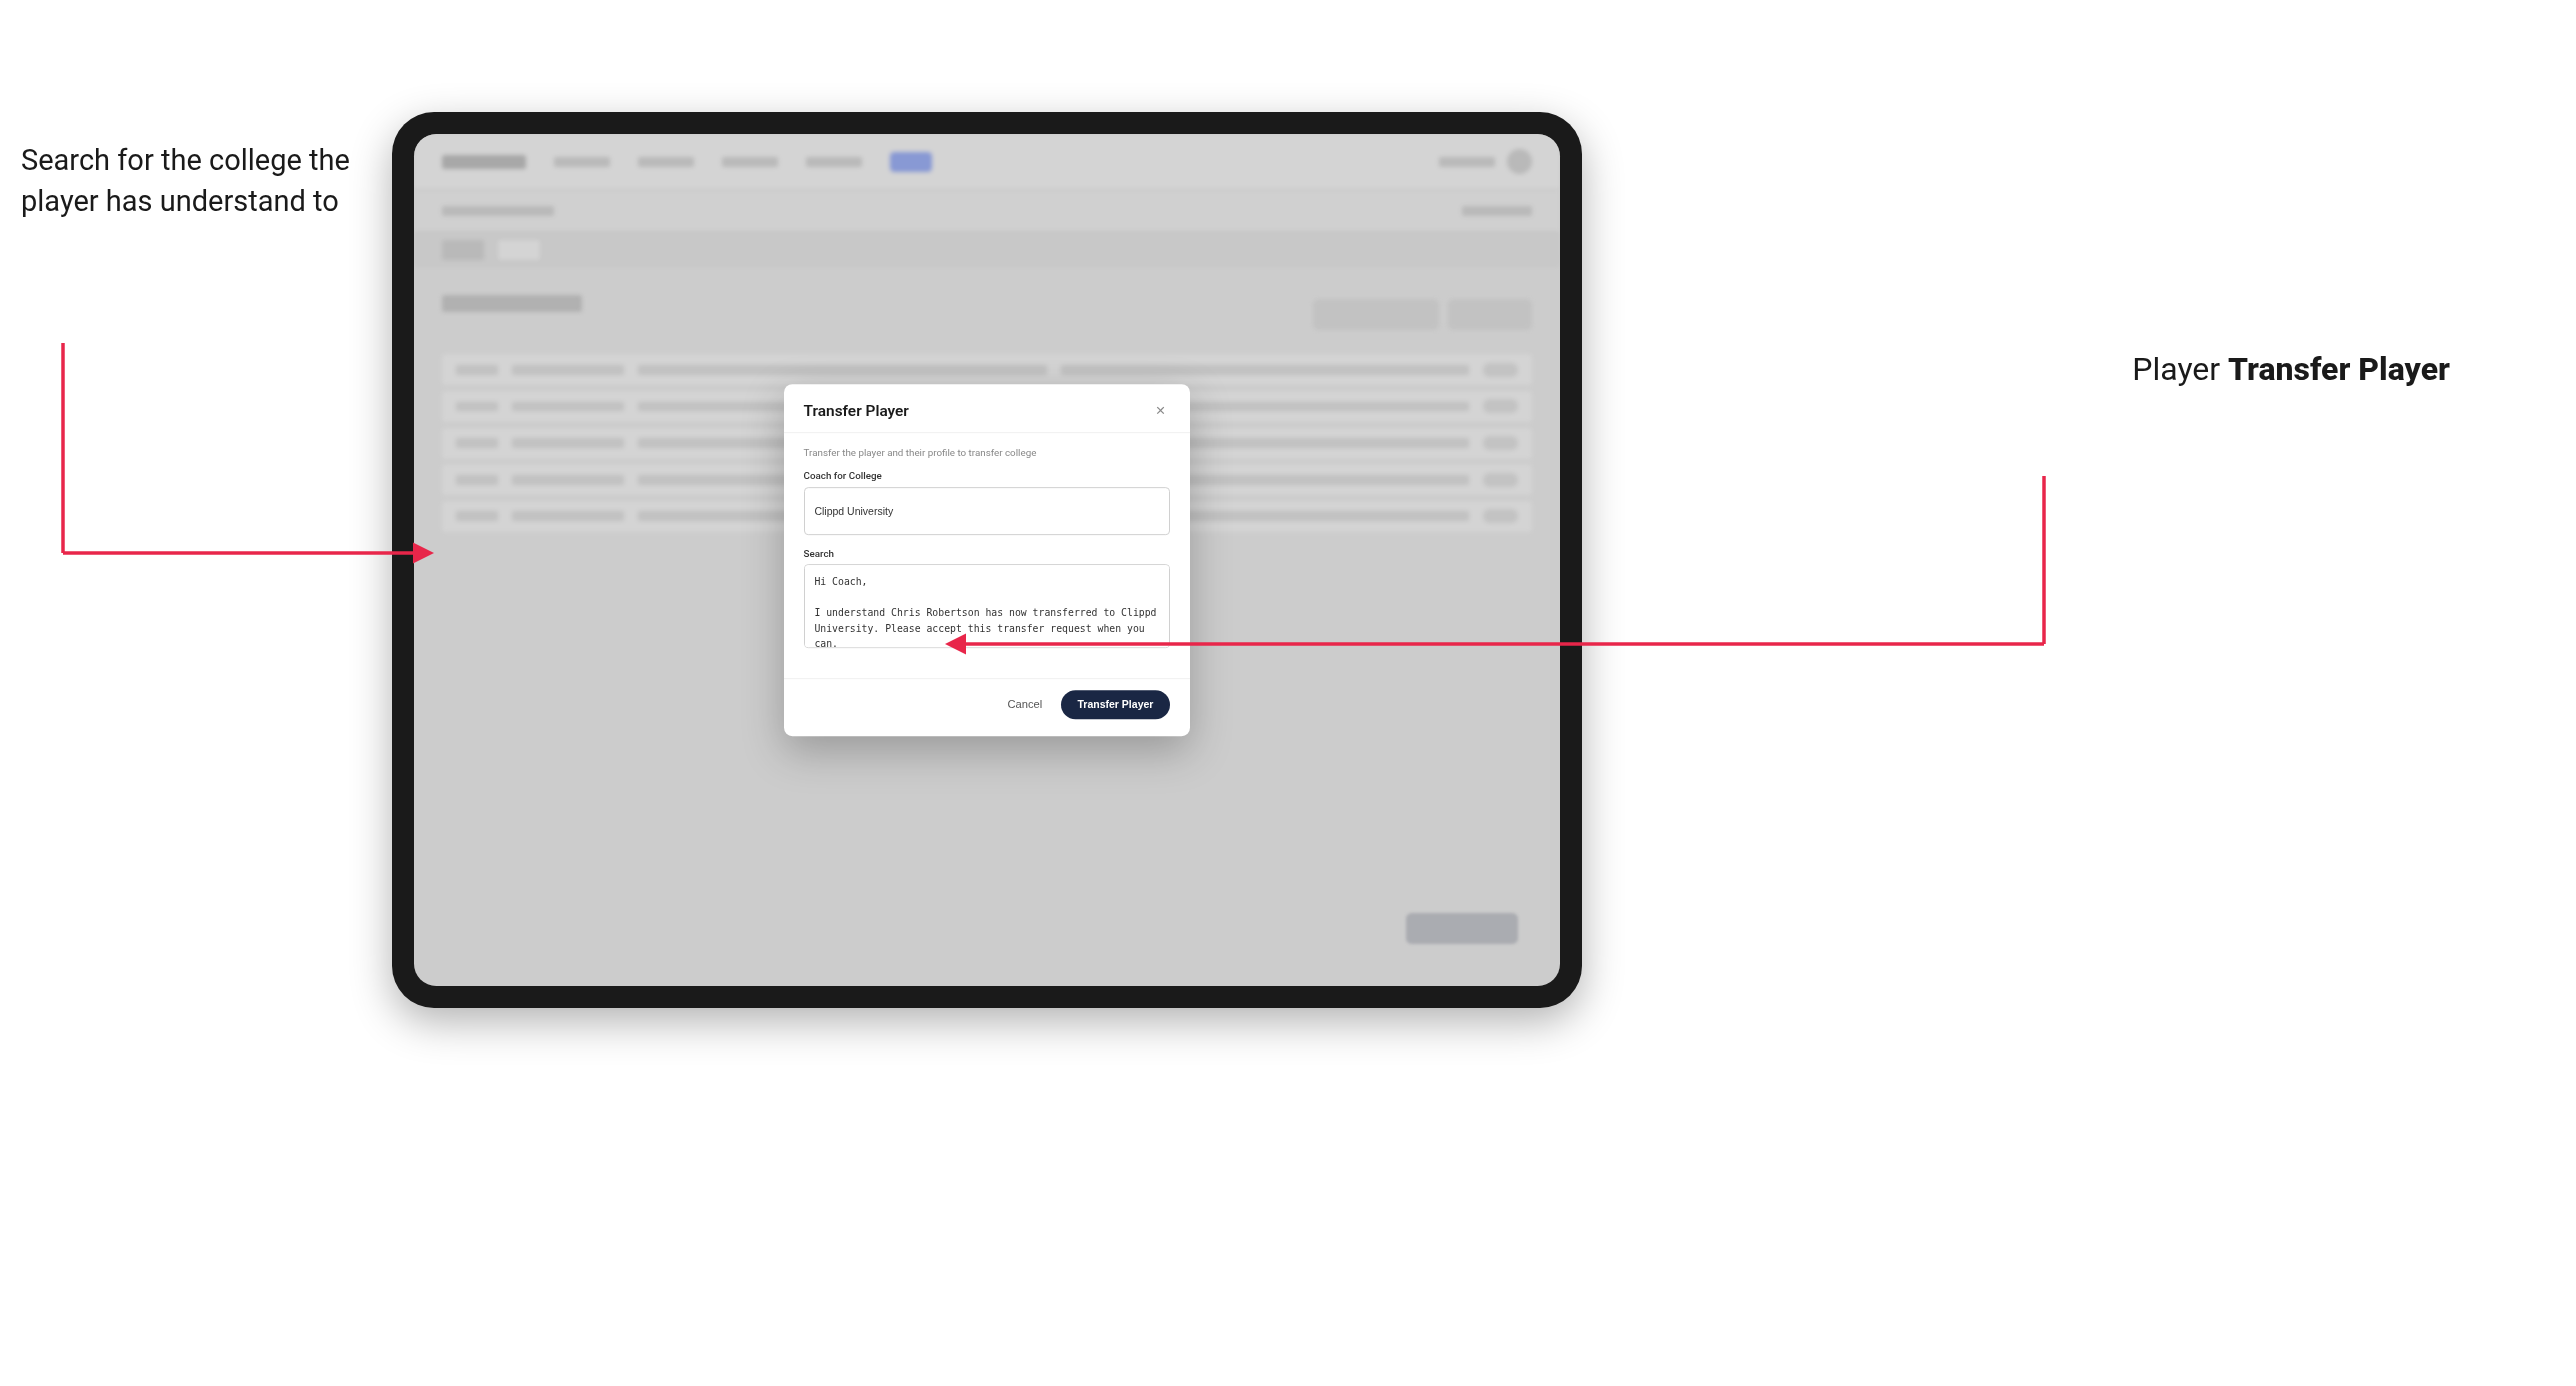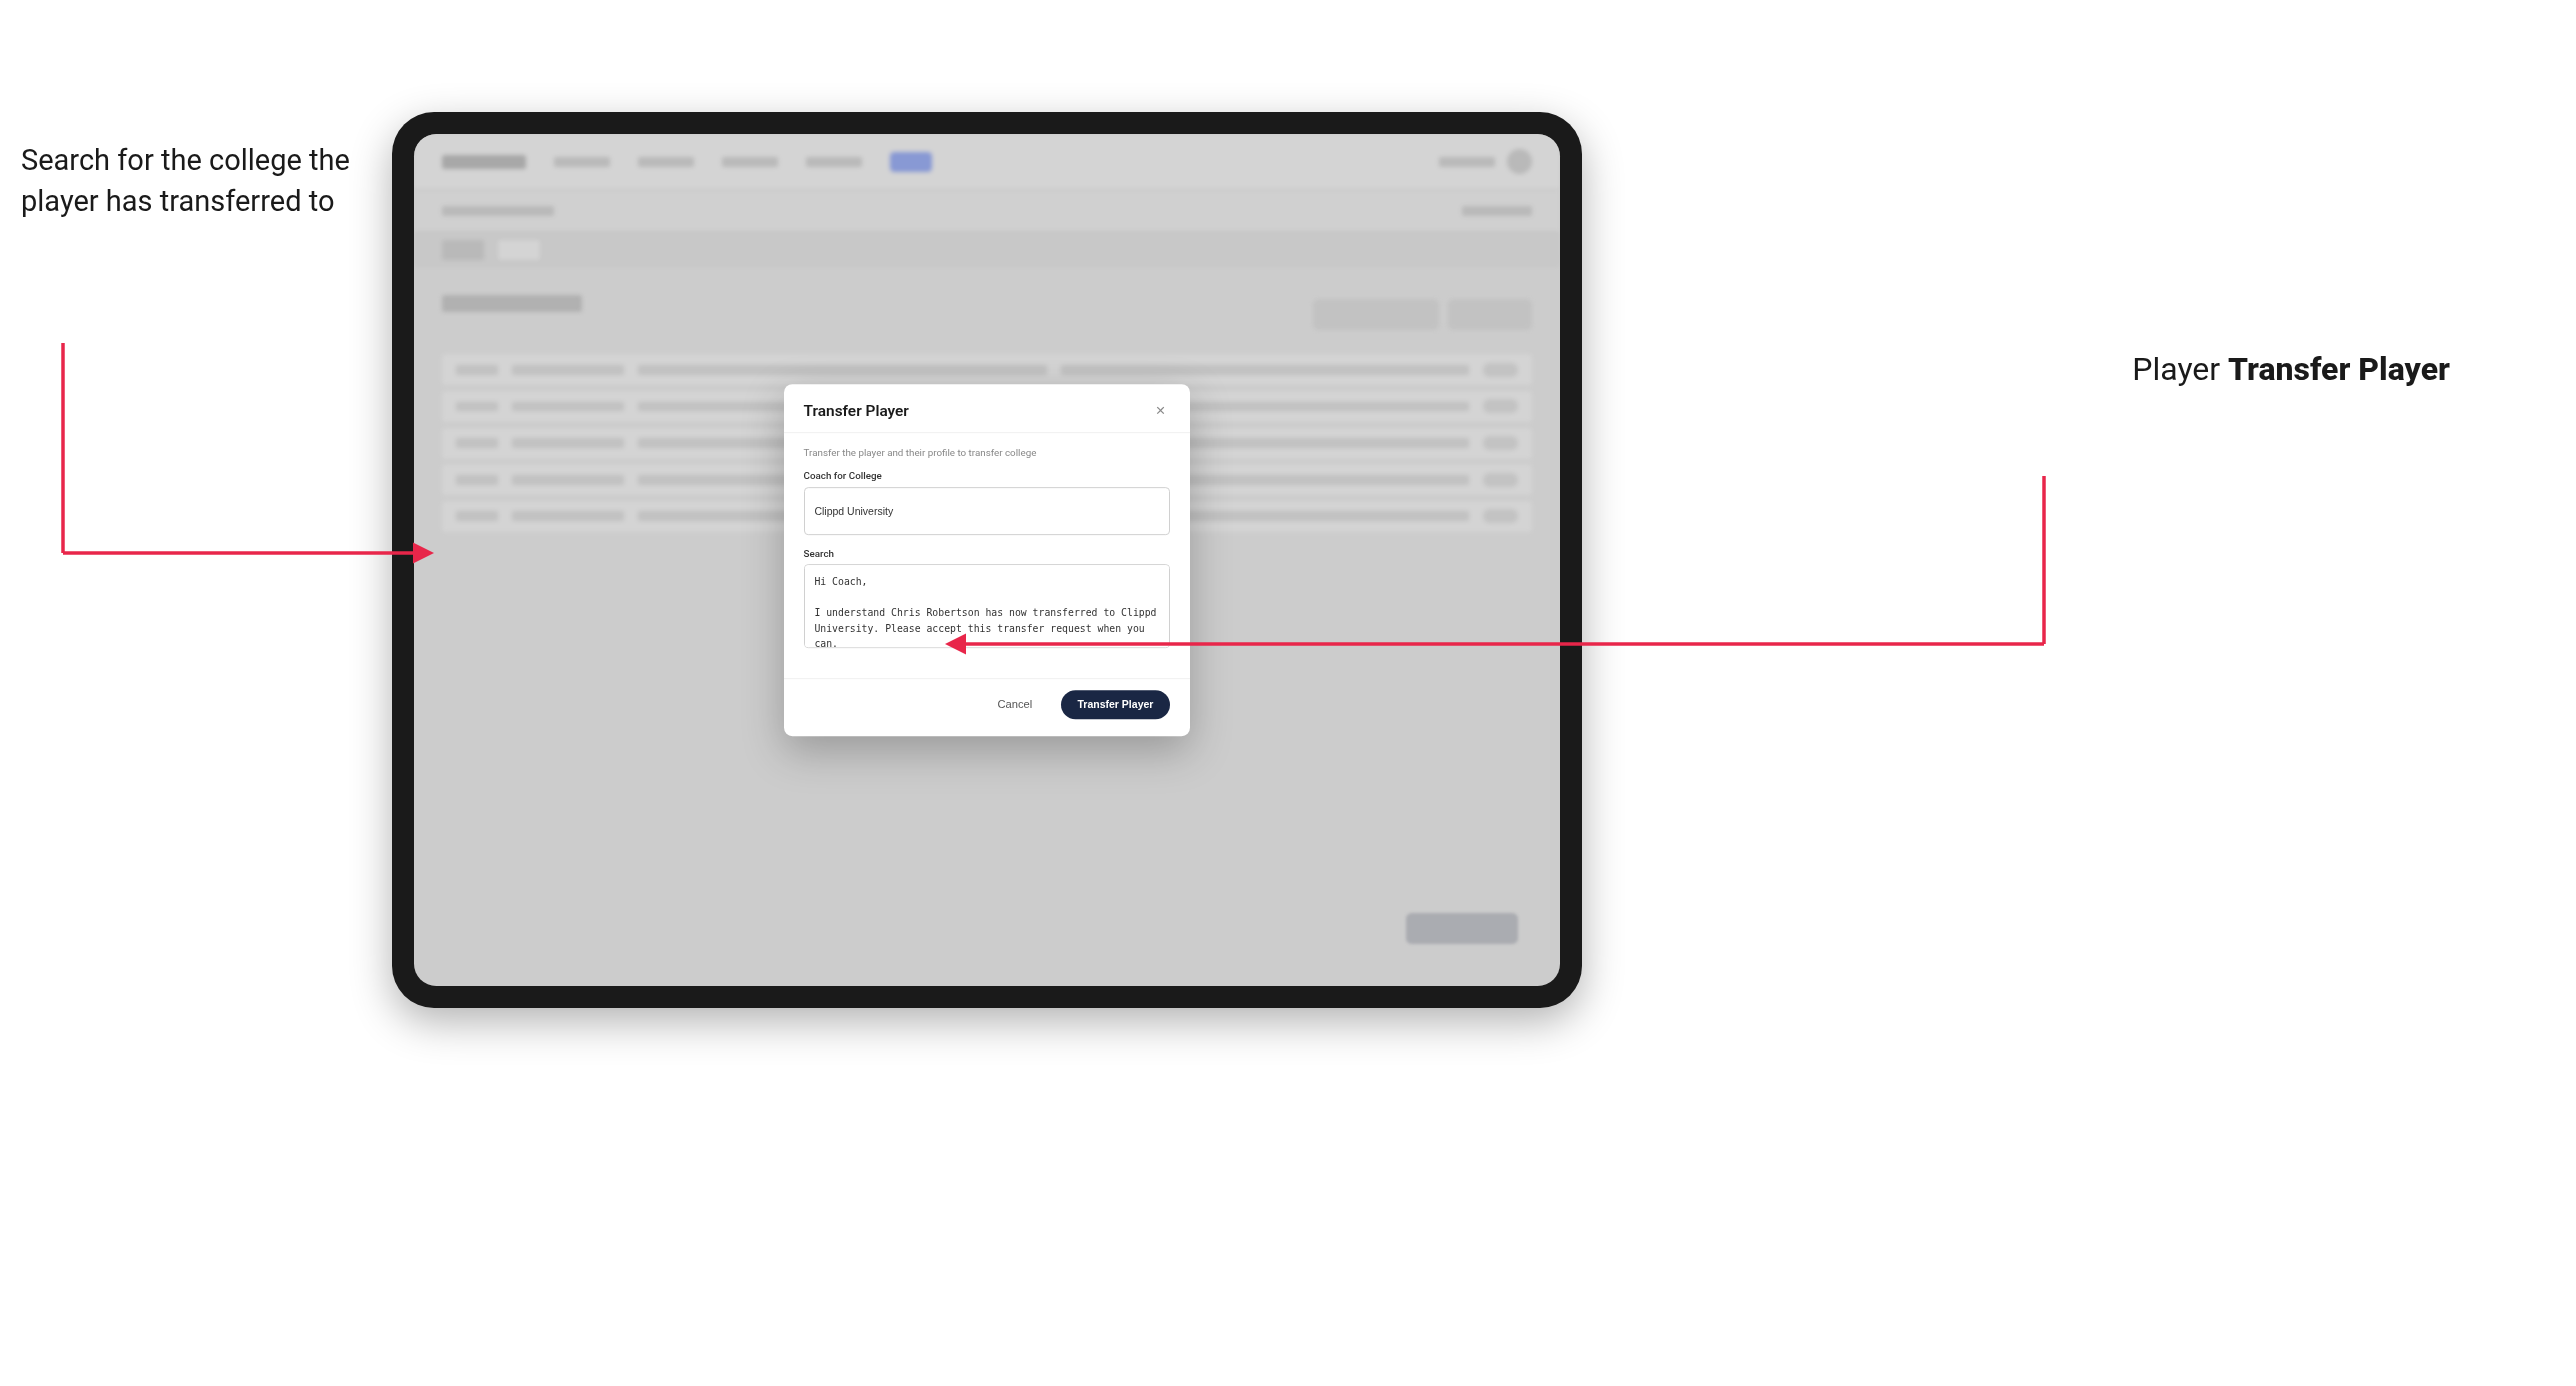--- a/index.html
+++ b/index.html
@@ -278,21 +278,21 @@
       resize: none;
       outline: none;
       line-height: 1.6;
     }
 
     .modal-footer {
       display: flex;
       align-items: center;
       justify-content: flex-end;
       padding: 11.2px 19.6px 17px 19.6px;
-      gap: 17px;
+      gap: 7px;
       border-top: 0.7px solid #f0f0f0;
     }
 
     .btn-cancel {
       background: transparent;
       border: none;
       font-size: 11.2px;
       color: #555;
       cursor: pointer;
       padding: 7px 11.2px;
@@ -329,21 +329,21 @@
       background: #c8cad0;
       border-radius: 5.6px;
       filter: blur(1.4px);
     }
   </style>
 </head>
 <body>
 
 <div class="annotation-left">
   <div class="block1">
-    <span>Search for the college the player has transferred to</span>
+    <span>Search for the college the player has understand to</span>
   </div>
 </div>
 
 <div class="annotation-right">
   <span>Player </span><strong>Transfer Player</strong>
 </div>
 
 <div class="tablet-frame">
   <div class="tablet-screen">
 

